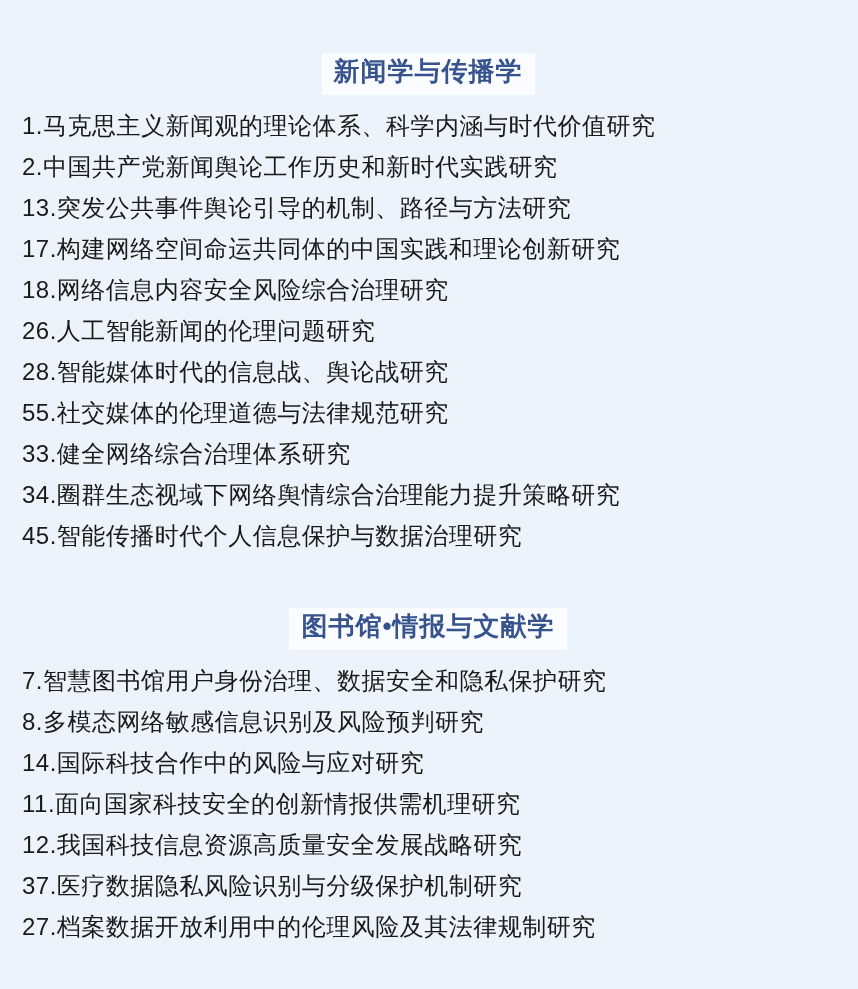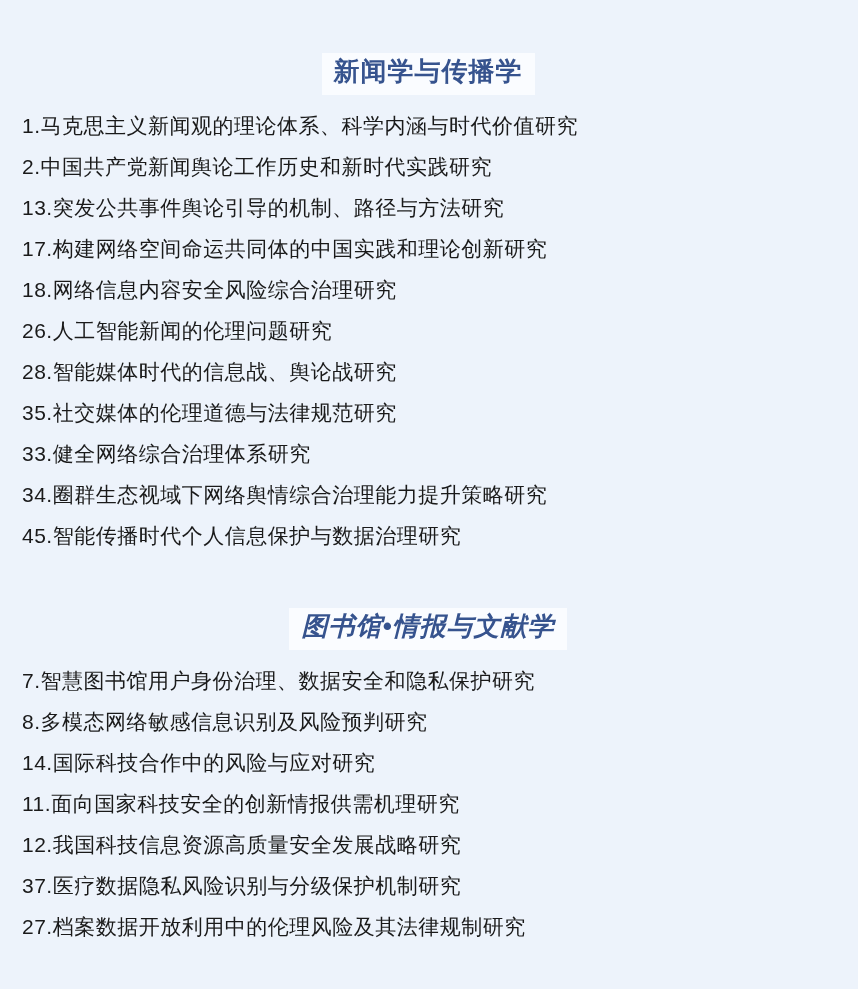--- a/index.html
+++ b/index.html
@@ -33,53 +33,52 @@
     line-height: 30px;
     padding: 3px 12px 9px 12px;
     letter-spacing: 1px;
   }
   .topic-list {
     margin: 0;
     padding: 0;
     list-style: none;
   }
   .topic {
-    font-size: 21px;
+    font-size: 24px;
     line-height: 41px;
     color: #1a1a1a;
     margin: 0;
     letter-spacing: 0.5px;
     white-space: nowrap;
   }
   .list-first {
     margin-top: 10px;
   }
   .second-header {
     margin-top: 52px;
-    font-style: italic;
   }
 </style>
 </head>
 <body>
 
 <div class="page">
 
   <div class="section-title-row">
     <span class="section-title">新闻学与传播学</span>
   </div>
 
   <div class="topic-list list-first">
     <p class="topic">1.马克思主义新闻观的理论体系、科学内涵与时代价值研究</p>
     <p class="topic">2.中国共产党新闻舆论工作历史和新时代实践研究</p>
     <p class="topic">13.突发公共事件舆论引导的机制、路径与方法研究</p>
     <p class="topic">17.构建网络空间命运共同体的中国实践和理论创新研究</p>
     <p class="topic">18.网络信息内容安全风险综合治理研究</p>
     <p class="topic">26.人工智能新闻的伦理问题研究</p>
     <p class="topic">28.智能媒体时代的信息战、舆论战研究</p>
-    <p class="topic">35.社交媒体的伦理道德与法律规范研究</p>
+    <p class="topic">55.社交媒体的伦理道德与法律规范研究</p>
     <p class="topic">33.健全网络综合治理体系研究</p>
     <p class="topic">34.圈群生态视域下网络舆情综合治理能力提升策略研究</p>
     <p class="topic">45.智能传播时代个人信息保护与数据治理研究</p>
   </div>
 
   <div class="section-title-row second-header">
     <span class="section-title">图书馆•情报与文献学</span>
   </div>
 
   <div class="topic-list list-first">

